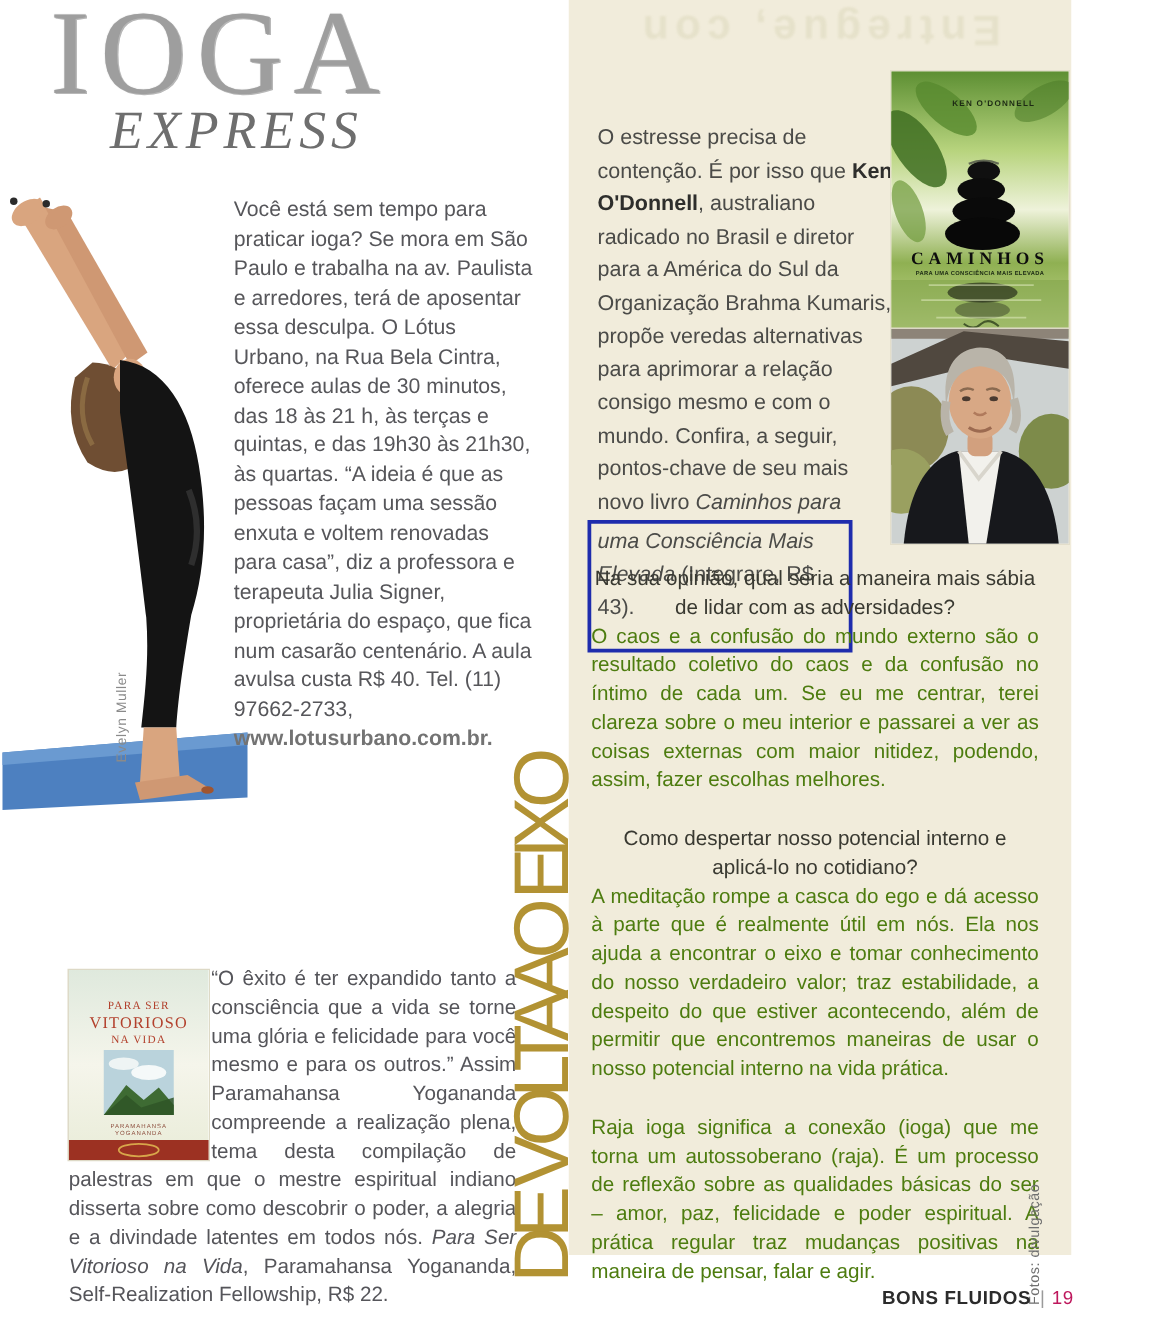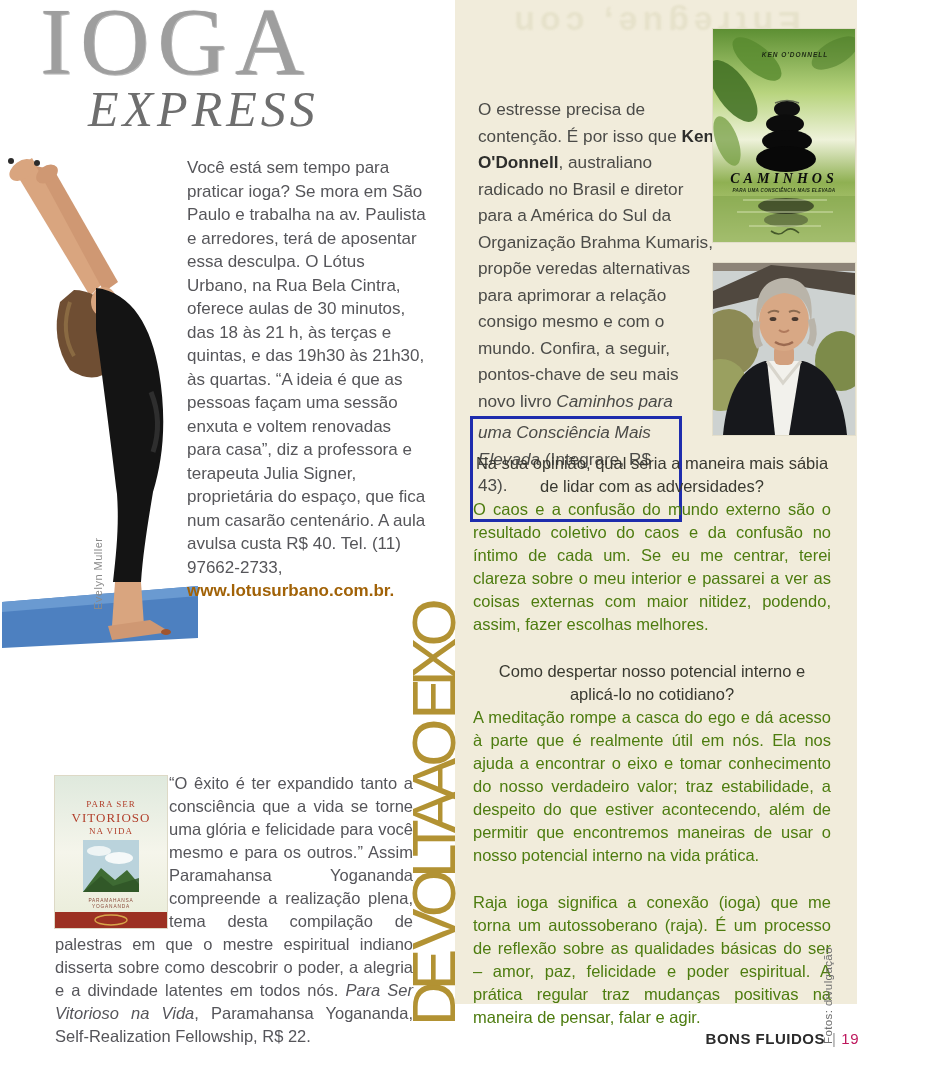--- a/index.html
+++ b/index.html
@@ -4,43 +4,43 @@
 <style>
   html,body{margin:0;padding:0;background:#ffffff;}
   .page{position:relative;width:931px;height:1074px;background:#ffffff;overflow:hidden;
         font-family:"Liberation Sans",sans-serif;color:#4c4c49;}
 
   
   .ioga{position:absolute;left:40px;top:-14px;margin:0;font-family:"Liberation Serif",serif;
         font-weight:400;font-size:96px;letter-spacing:8px;color:#9e9e9e;
         text-shadow:0 0 1px #c9c9c9, 1px 1px 0 #b5b5b5;}
   .express{position:absolute;left:88px;top:80px;font-family:"Liberation Serif",serif;
-        font-style:italic;font-size:50px;color:#6e6e6e;letter-spacing:4px;}
+        font-style:italic;font-size:43px;color:#6e6e6e;letter-spacing:4px;}
   .yoga-photo{position:absolute;left:0;top:140px;width:200px;height:512px;}
   .credit-evelyn{position:absolute;left:92px;top:500px;height:110px;writing-mode:vertical-rl;
         transform:rotate(180deg);font-size:11px;color:#8a8a8a;letter-spacing:.5px;z-index:3;}
   .yoga-body{position:absolute;left:187px;top:156px;width:240px;font-size:17px;
         line-height:23.5px;color:#56565a;}
-  .yoga-body b{color:#a16207;}
+  .yoga-body b{color:#737373;}
 
   
   .review-title{position:absolute;left:52px;top:710px;margin:0;font-family:"Liberation Serif",serif;
         font-style:italic;font-weight:400;font-size:45px;color:#9db23f;}
   .review-body{position:absolute;left:55px;top:772px;width:358px;font-size:16.5px;
         line-height:23px;color:#55555a;text-align:justify;}
   .vit-cover{float:left;width:112px;height:152px;margin:4px 2px 4px 0;box-shadow:0 0 0 1px #ddd9c6;}
 
   
   .panel{position:absolute;left:455px;top:0;width:402px;height:1004px;background:#f1ecdb;}
   .ghost{position:absolute;left:8px;top:4px;width:384px;text-align:center;transform:rotate(180deg);
         font-size:34px;font-weight:bold;letter-spacing:5px;color:#ddd9bd;opacity:.55;filter:blur(1px);}
   .intro{position:absolute;left:23px;top:52px;width:236px;font-size:17.2px;line-height:26.5px;color:#4b4b48;margin-top:44px;}
   .intro b{color:#2e2e2c;}
   .bluebox{border:3px solid #1e2cad;padding:0 6px 20px 5px;margin:2px 0 0 -8px;width:212px;box-sizing:border-box;}
-  .caminhos{position:absolute;left:258px;top:29px;width:142px;height:213px;box-shadow:0 0 0 1px #e3decb;font-style:italic;}
+  .caminhos{position:absolute;left:258px;top:57px;width:142px;height:213px;box-shadow:0 0 0 1px #e3decb;}
   .portrait{position:absolute;left:258px;top:263px;width:142px;height:172px;box-shadow:0 0 0 1px #e3decb;}
   .qa{position:absolute;left:18px;top:452px;width:358px;font-size:16.5px;line-height:23px;}
   .q{margin:0;font-weight:normal;color:#393931;text-align:center;}
   .a{margin:0 0 24px 0;text-align:justify;color:#4d7c0f;}
 
   
   .vertical-title{position:absolute;left:398px;top:576px;height:450px;writing-mode:vertical-rl;
         transform:rotate(180deg);font-size:62px;letter-spacing:-9px;color:#b29233;white-space:nowrap;z-index:2;}
   .credit-fotos{position:absolute;left:822px;top:876px;height:168px;writing-mode:vertical-rl;
         transform:rotate(180deg);font-size:11.5px;color:#6f6f6f;letter-spacing:.4px;}

